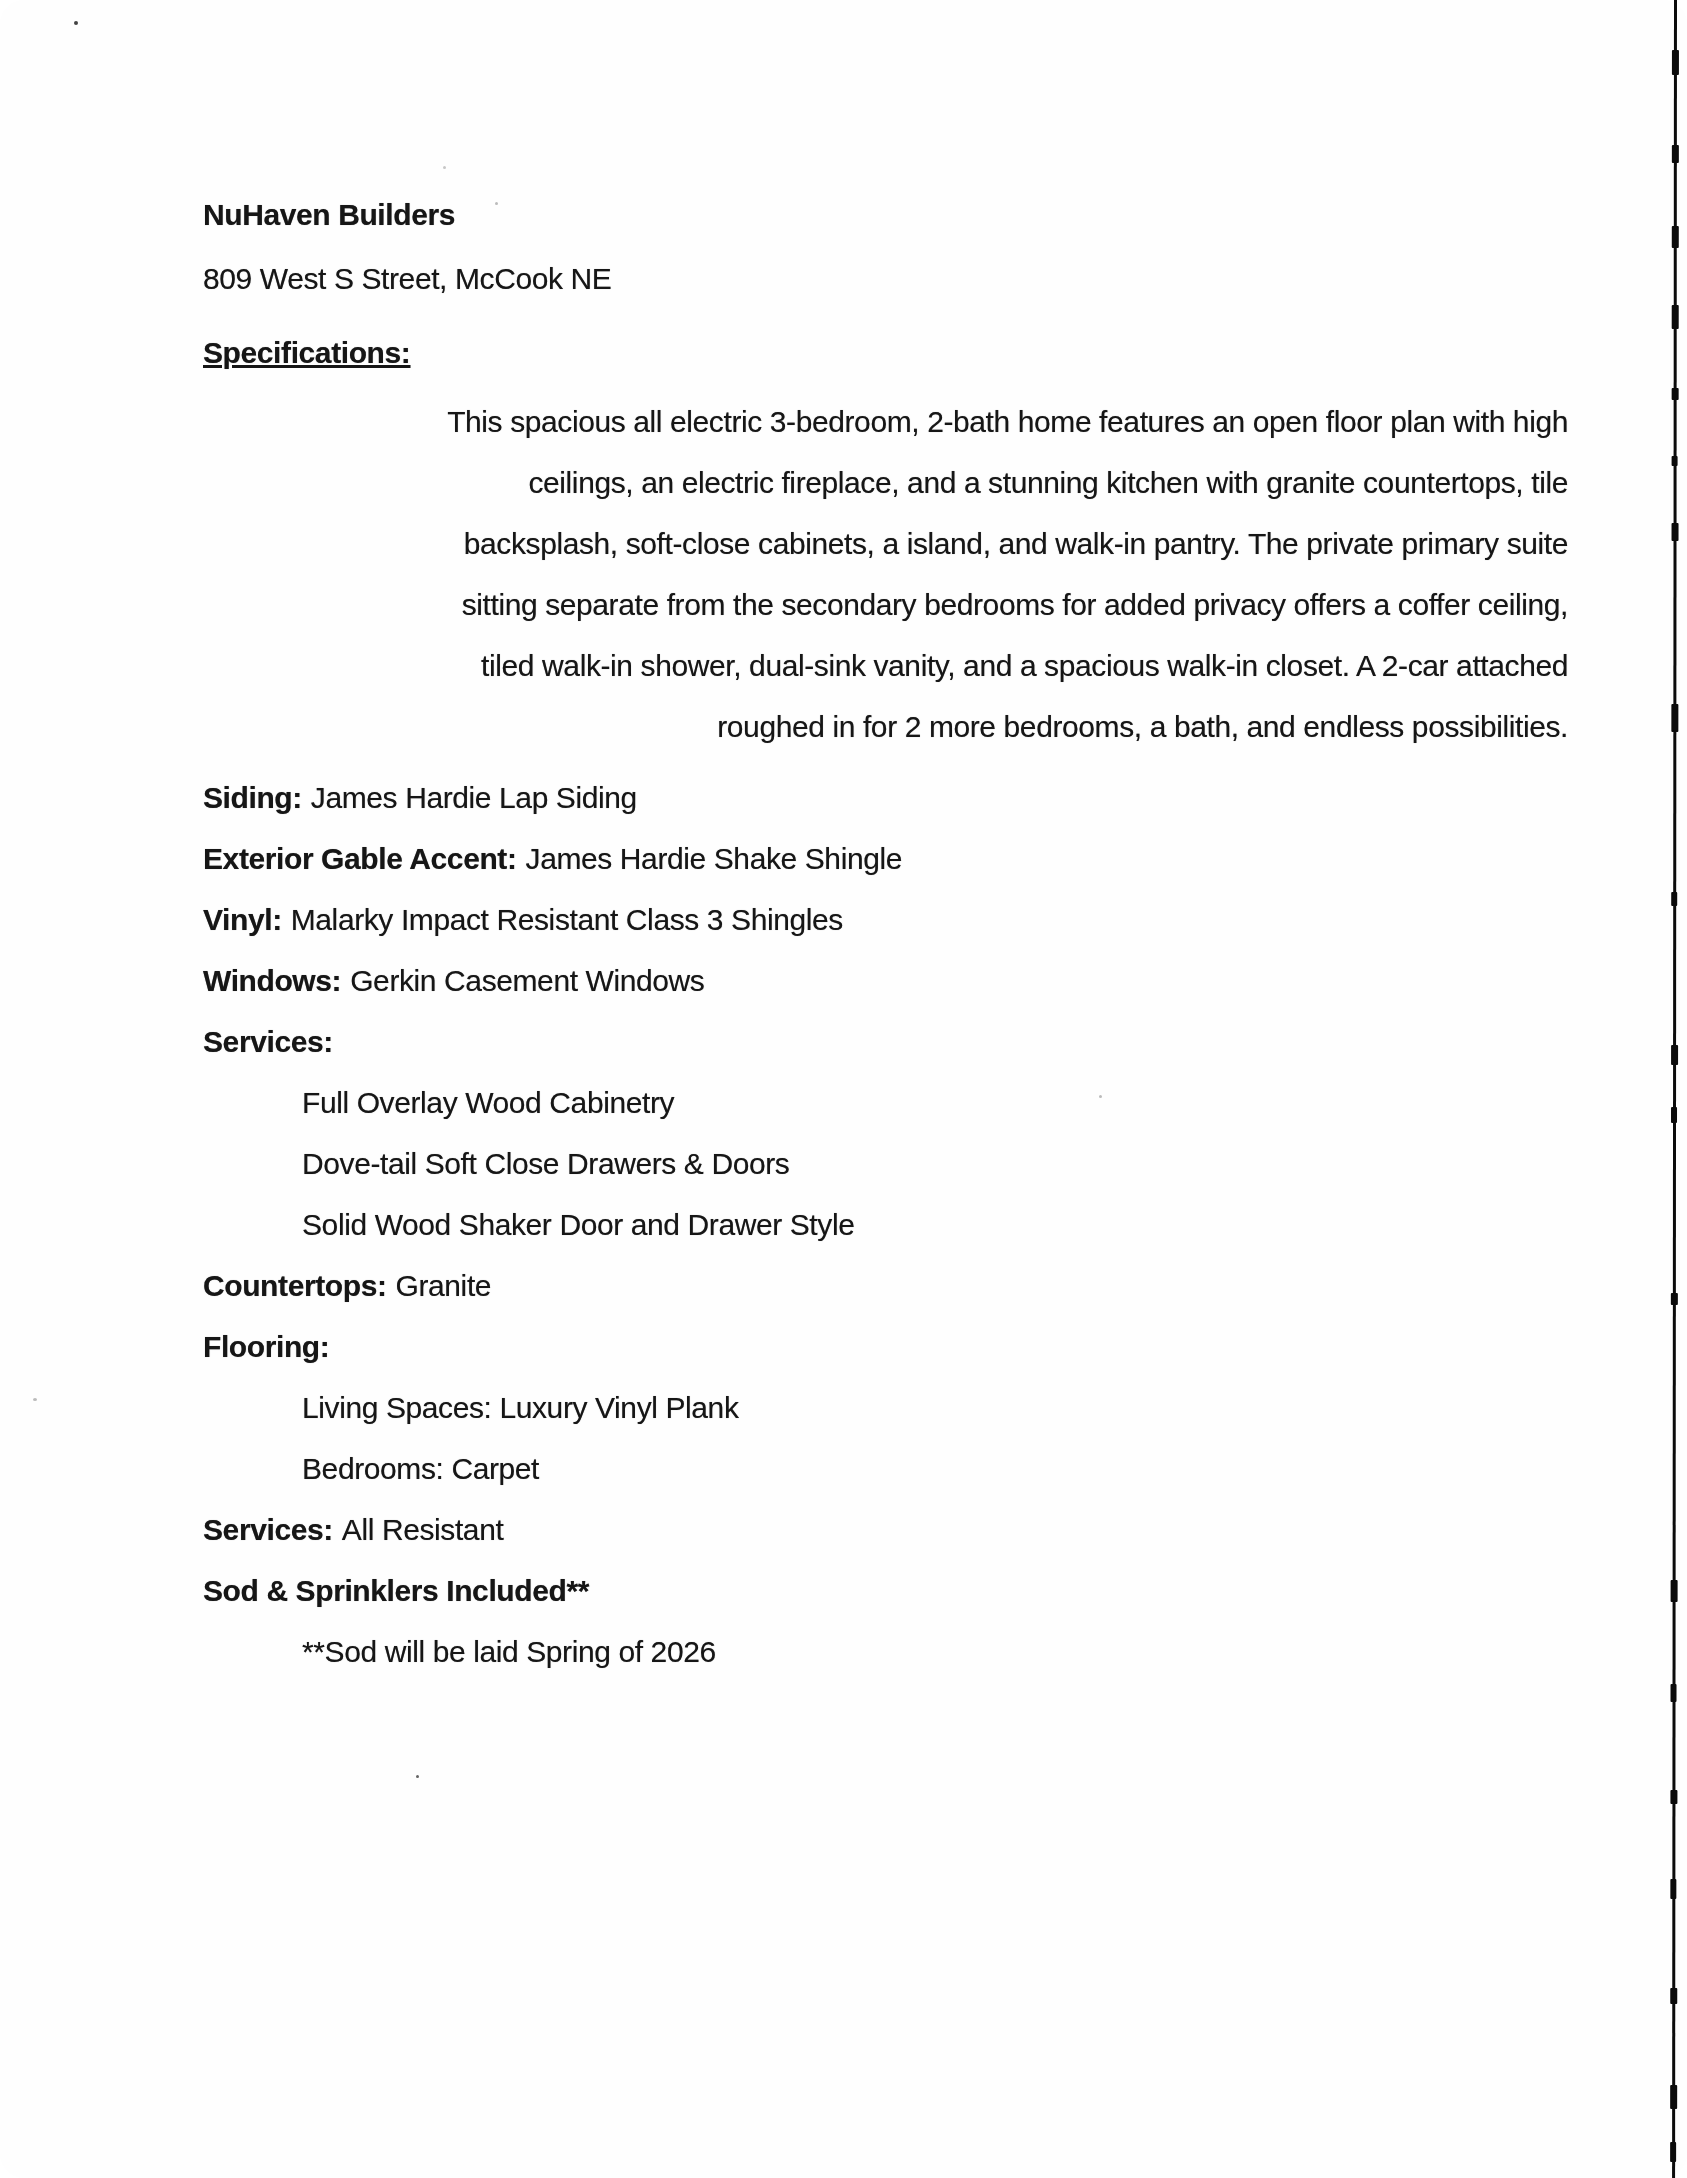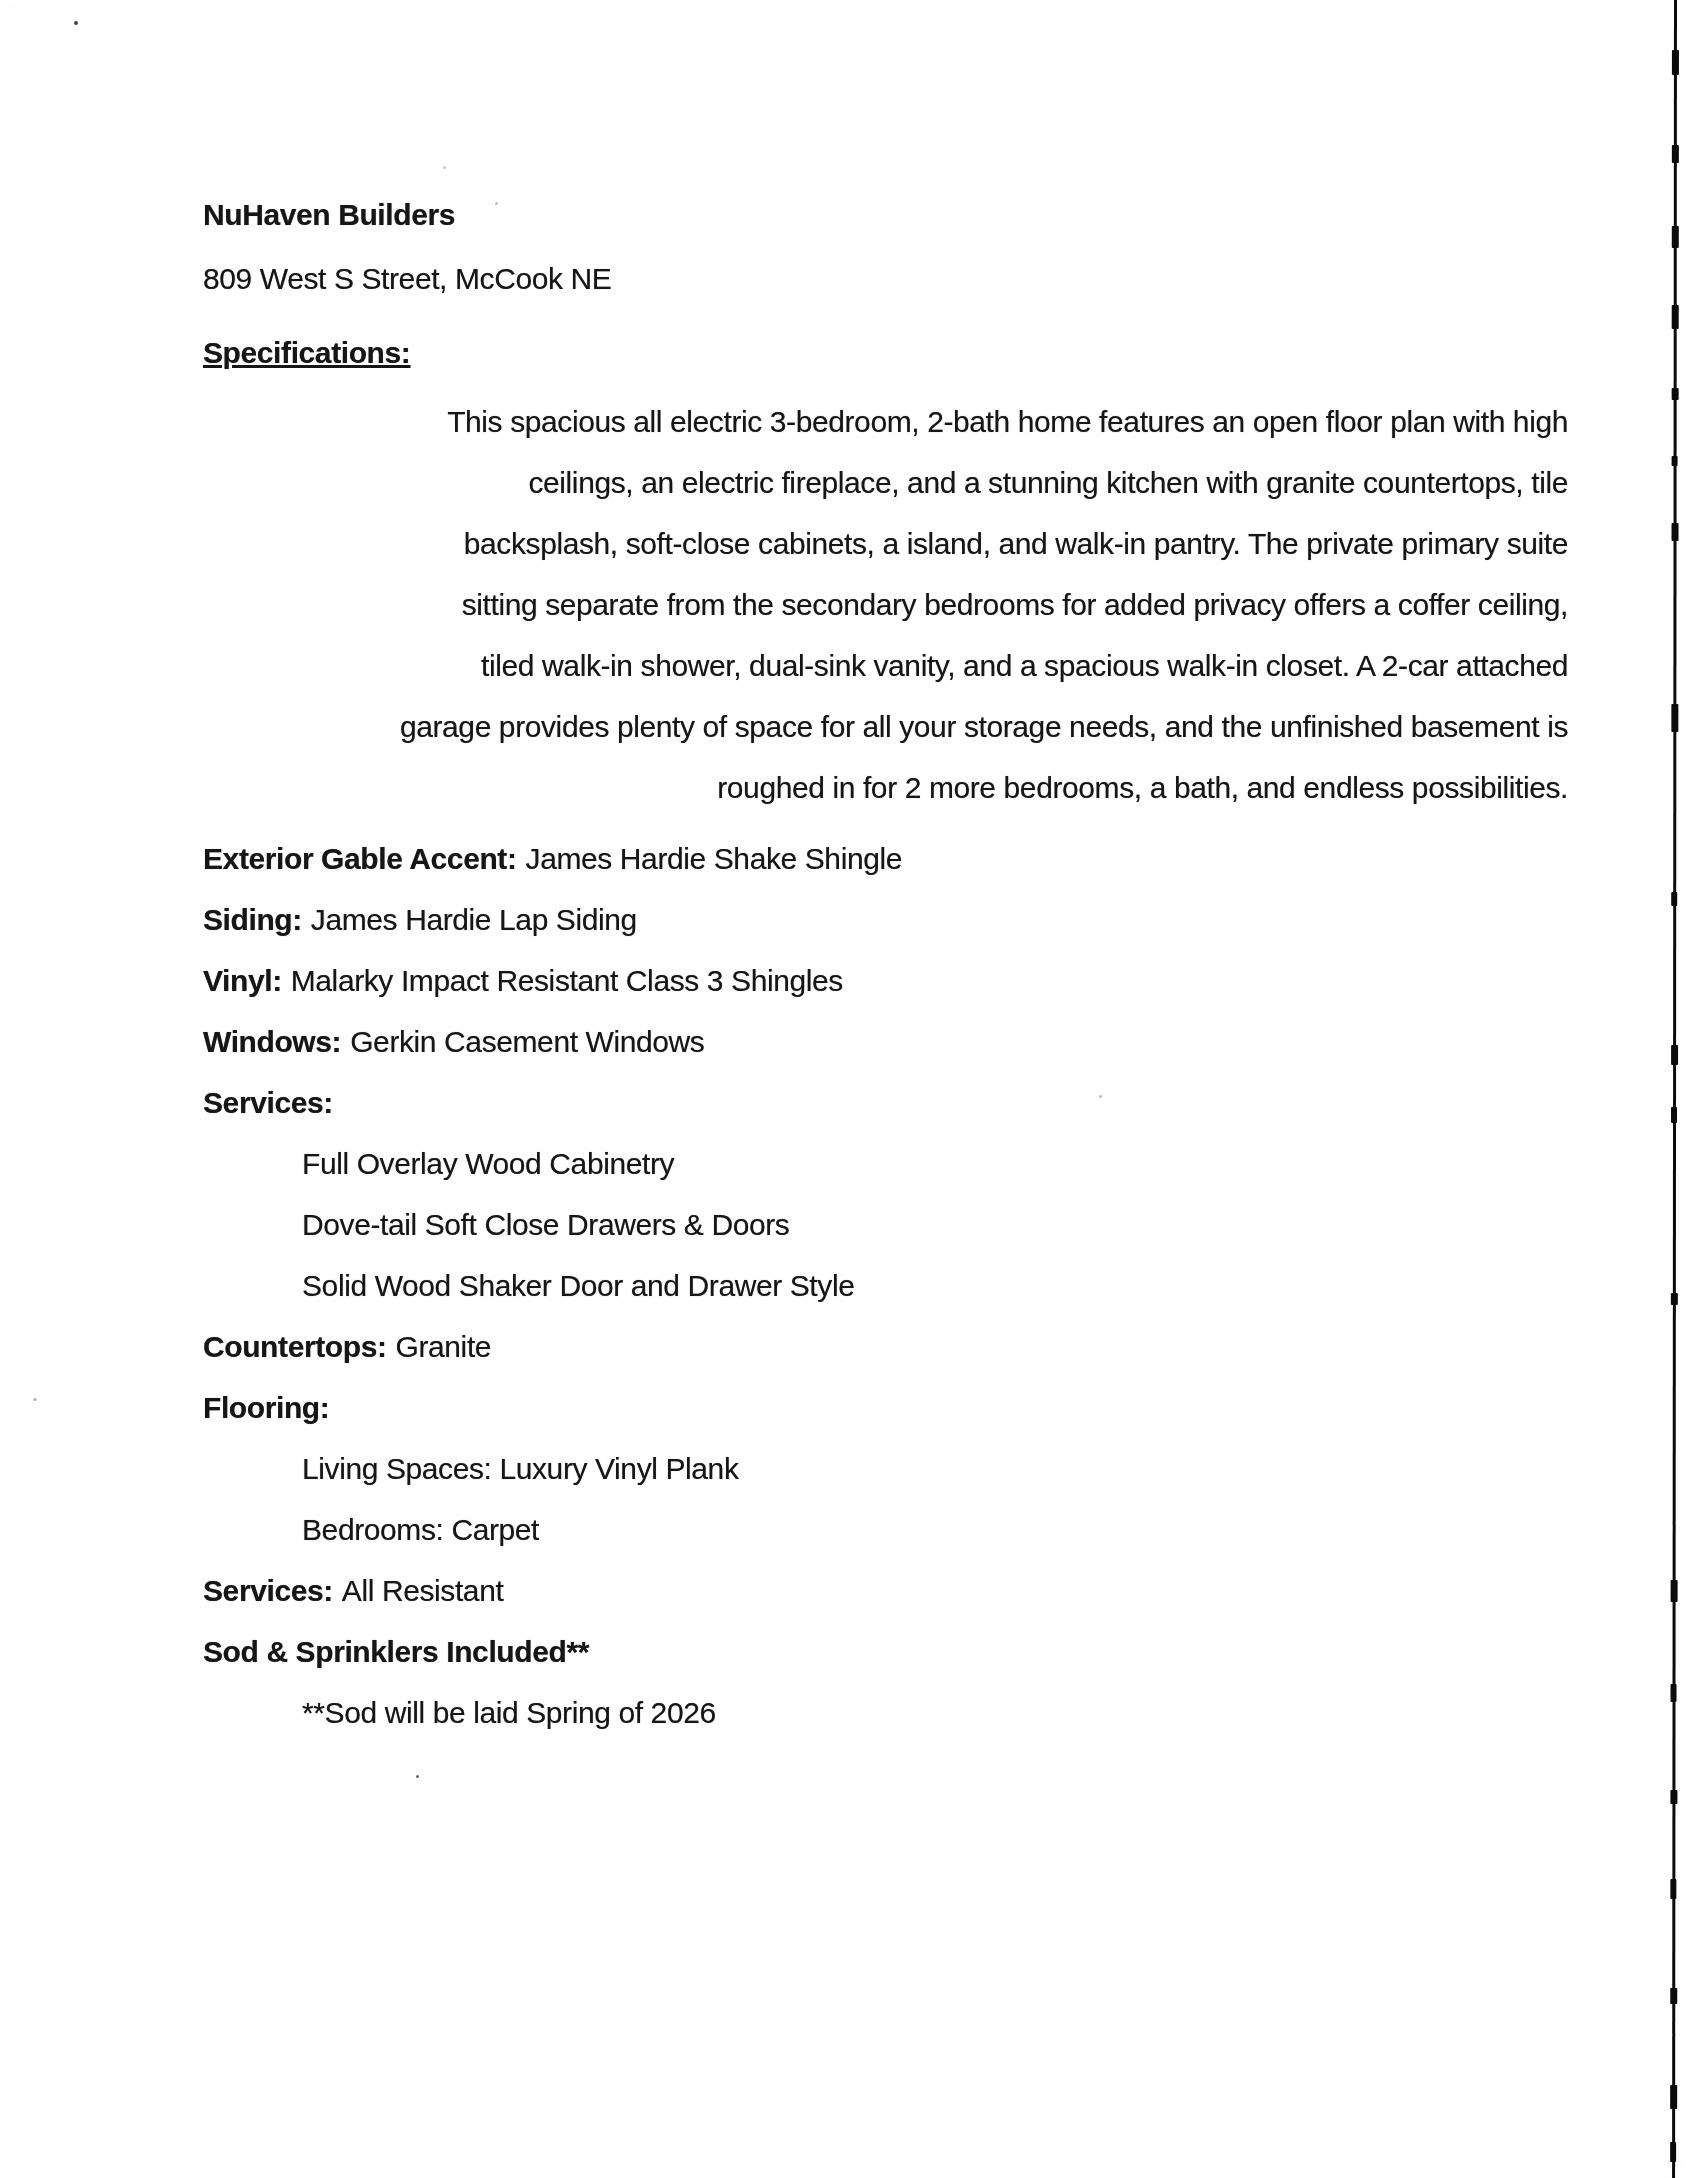--- a/index.html
+++ b/index.html
@@ -73,27 +73,26 @@
     <div class="line address">809 West S Street, McCook NE</div>
 
     <div class="line specs-heading">Specifications:</div>
 
     <div class="description">
       <div class="line">This spacious all electric 3-bedroom, 2-bath home features an open floor plan with high</div>
       <div class="line">ceilings, an electric fireplace, and a stunning kitchen with granite countertops, tile</div>
       <div class="line">backsplash, soft-close cabinets, a island, and walk-in pantry. The private primary suite</div>
       <div class="line">sitting separate from the secondary bedrooms for added privacy offers a coffer ceiling,</div>
       <div class="line">tiled walk-in shower, dual-sink vanity, and a spacious walk-in closet. A 2-car attached</div>
-      <div class="line">garage provides plenty of space for all your storage needs, and the unfinished basement is</div>
       <div class="line">roughed in for 2 more bedrooms, a bath, and endless possibilities.</div>
     </div>
 
+    <div class="line spec-line"><span class="lbl">Siding:</span><span class="val">James Hardie Lap Siding</span></div>
+
     <div class="line spec-line"><span class="lbl">Exterior Gable Accent:</span><span class="val">James Hardie Shake Shingle</span></div>
-
-    <div class="line spec-line"><span class="lbl">Siding:</span><span class="val">James Hardie Lap Siding</span></div>
 
     <div class="line spec-line"><span class="lbl">Vinyl:</span><span class="val">Malarky Impact Resistant Class 3 Shingles</span></div>
 
     <div class="line spec-line"><span class="lbl">Windows:</span><span class="val">Gerkin Casement Windows</span></div>
 
     <div class="line spec-line"><span class="lbl">Services:</span><span class="val"></span></div>
 
     <div class="line spec-line indent"><span class="lbl"></span><span class="val">Full Overlay Wood Cabinetry</span></div>
 
     <div class="line spec-line indent"><span class="lbl"></span><span class="val">Dove-tail Soft Close Drawers &amp; Doors</span></div>

